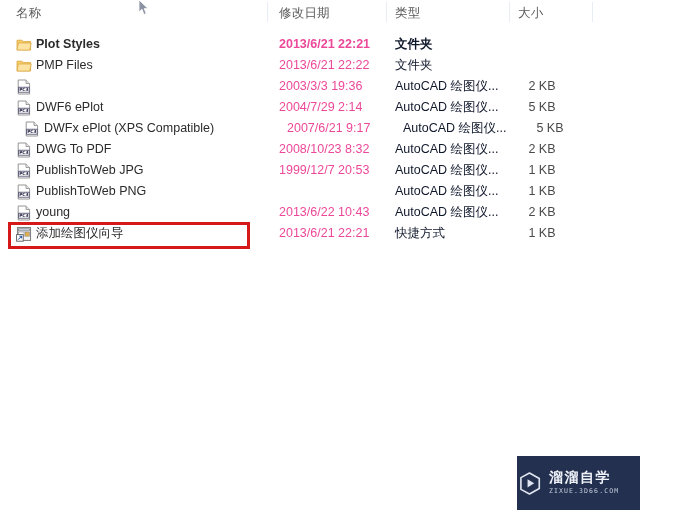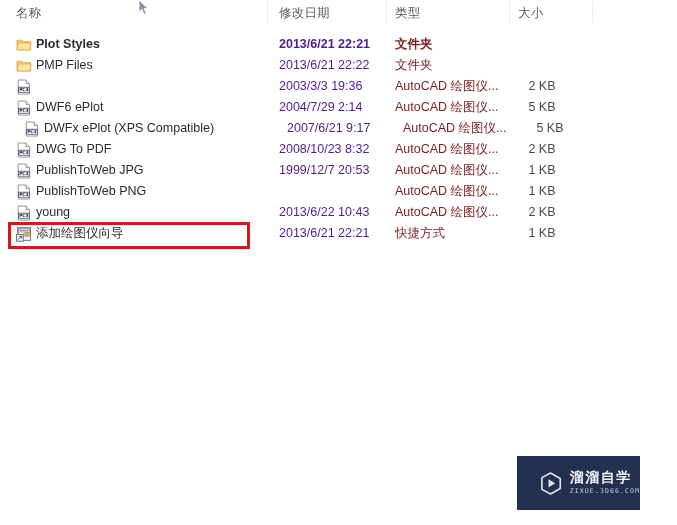--- a/index.html
+++ b/index.html
@@ -56,22 +56,22 @@
   }
   .cell {
     position: absolute;
     top: 2px;
     font-size: 12.5px;
     color: #2b2b2b;
     white-space: nowrap;
     line-height: 17px;
   }
   .cell.name   { left: 36px; }
-  .cell.date   { left: 279px; color: #4c1d95; }
-  .cell.type   { left: 395px; color: #7f1d1d; }
+  .cell.date   { left: 279px; color: #ec4899; }
+  .cell.type   { left: 395px; color: #0f172a; }
   .cell.size   { left: 498px; width: 88px; text-align: center; color: #4a4a4a; }
 
   
   .icon {
     position: absolute;
     left: 16px;
     top: 3px;
     width: 16px;
     height: 16px;
   }
@@ -102,21 +102,21 @@
   
   #watermark {
     position: absolute;
     left: 517px;
     top: 456px;
     width: 123px;
     height: 54px;
     background: #24304f;
     display: flex;
     align-items: center;
-    justify-content: flex-end;
+    justify-content: flex-start;
     gap: 7px;
   }
   #wm-logo { width: 25px; height: 25px; flex: none; }
   #wm-text { display: flex; flex-direction: column; align-items: flex-start; }
   #wm-title {
     font-size: 14px;
     color: #eef1f7;
     letter-spacing: 1.5px;
     line-height: 15px;
     font-weight: 700;

